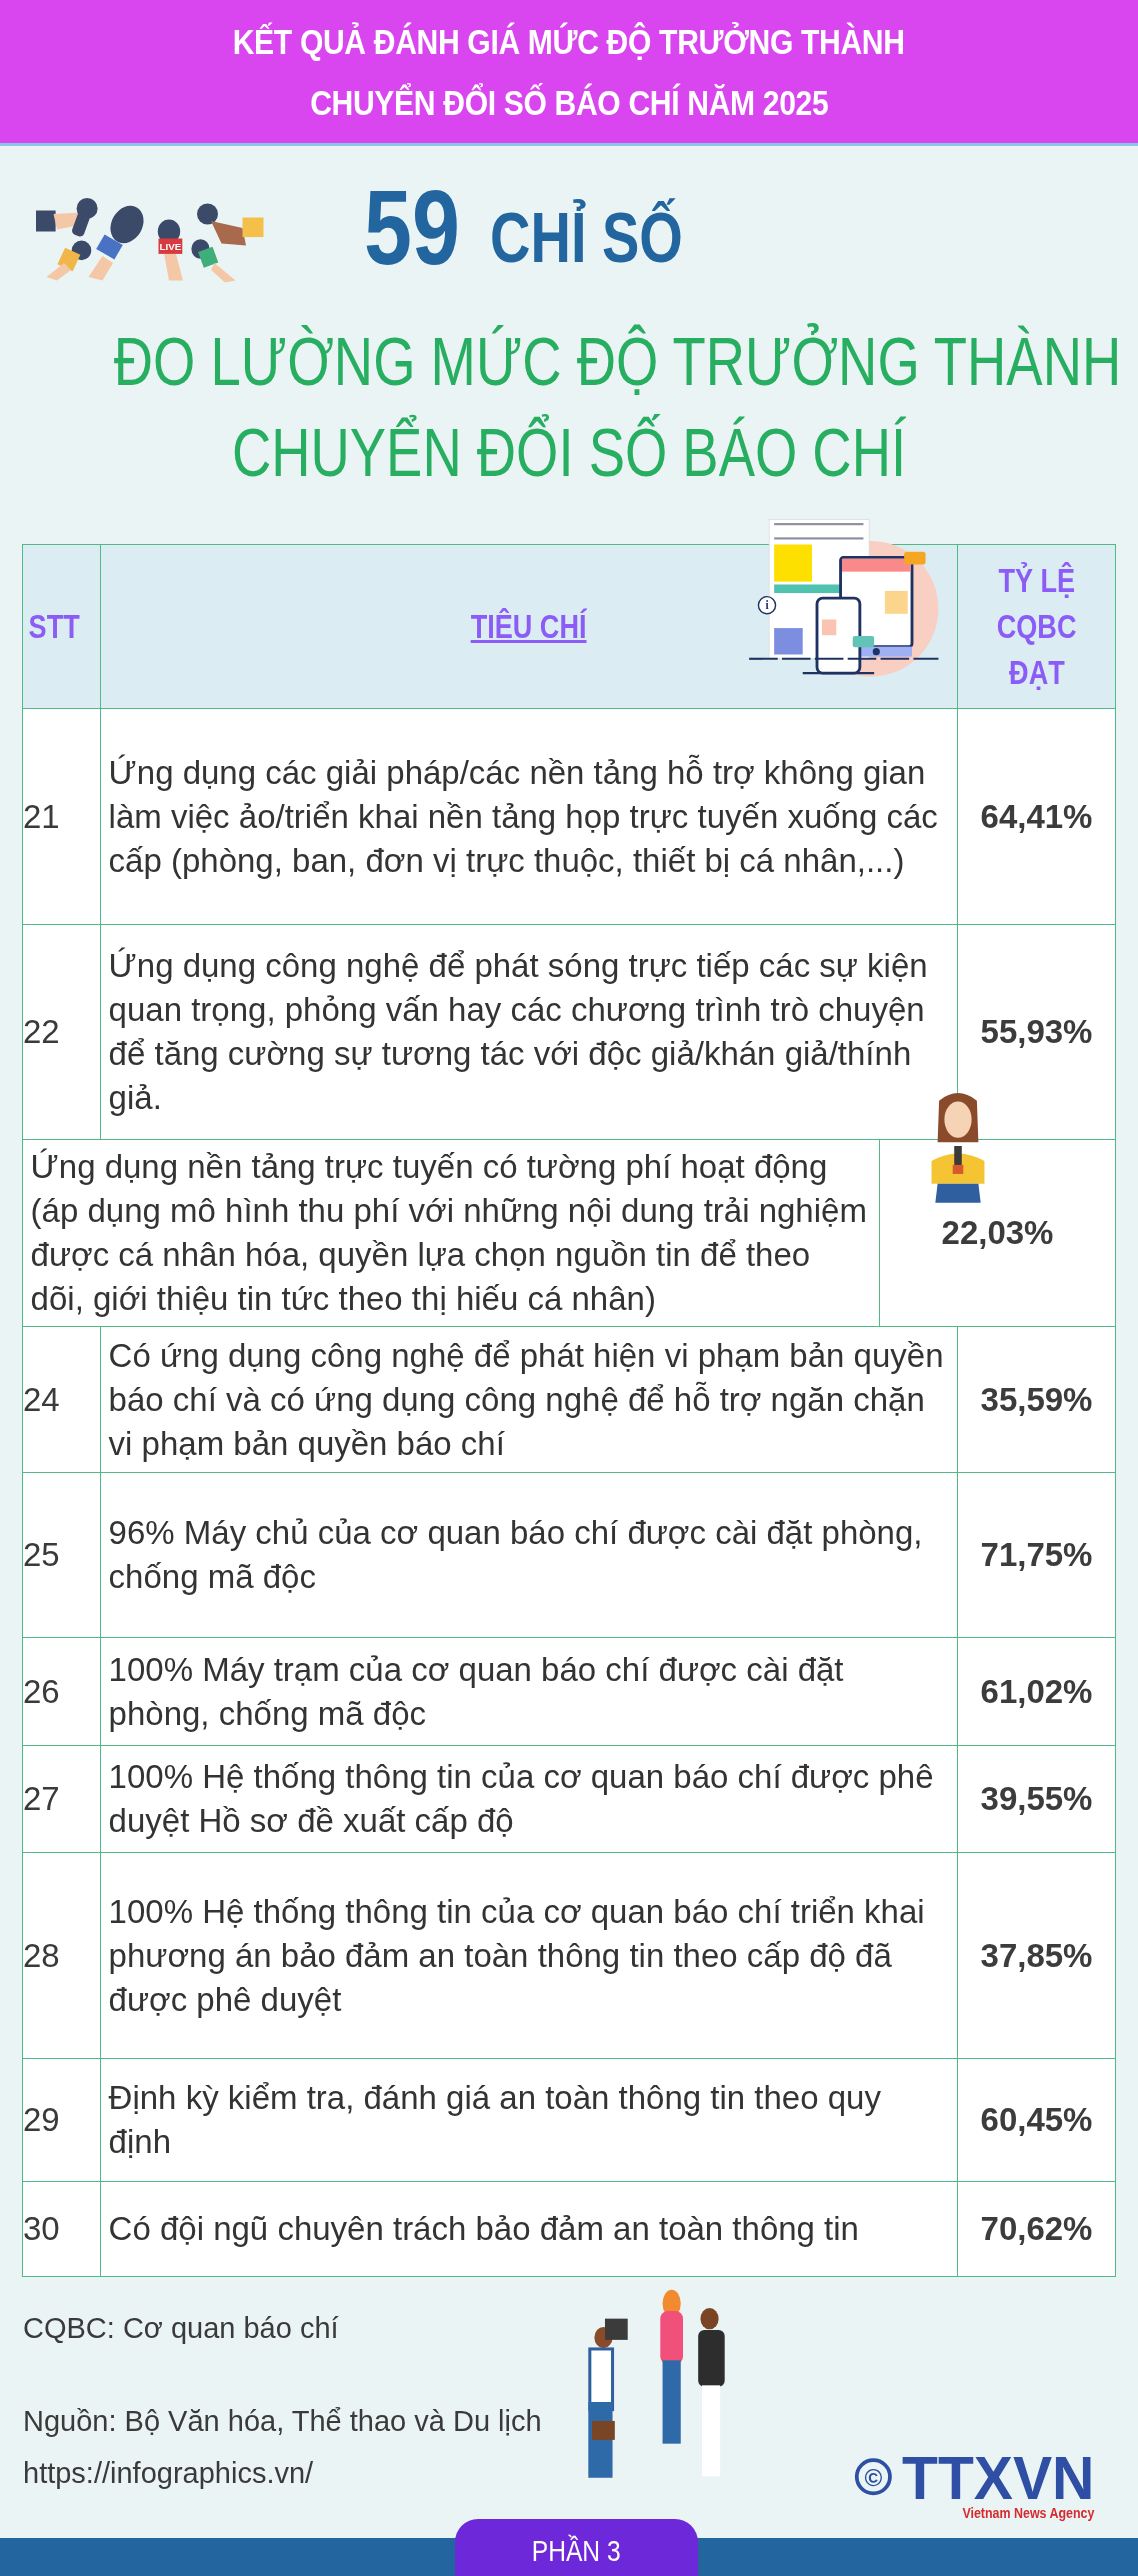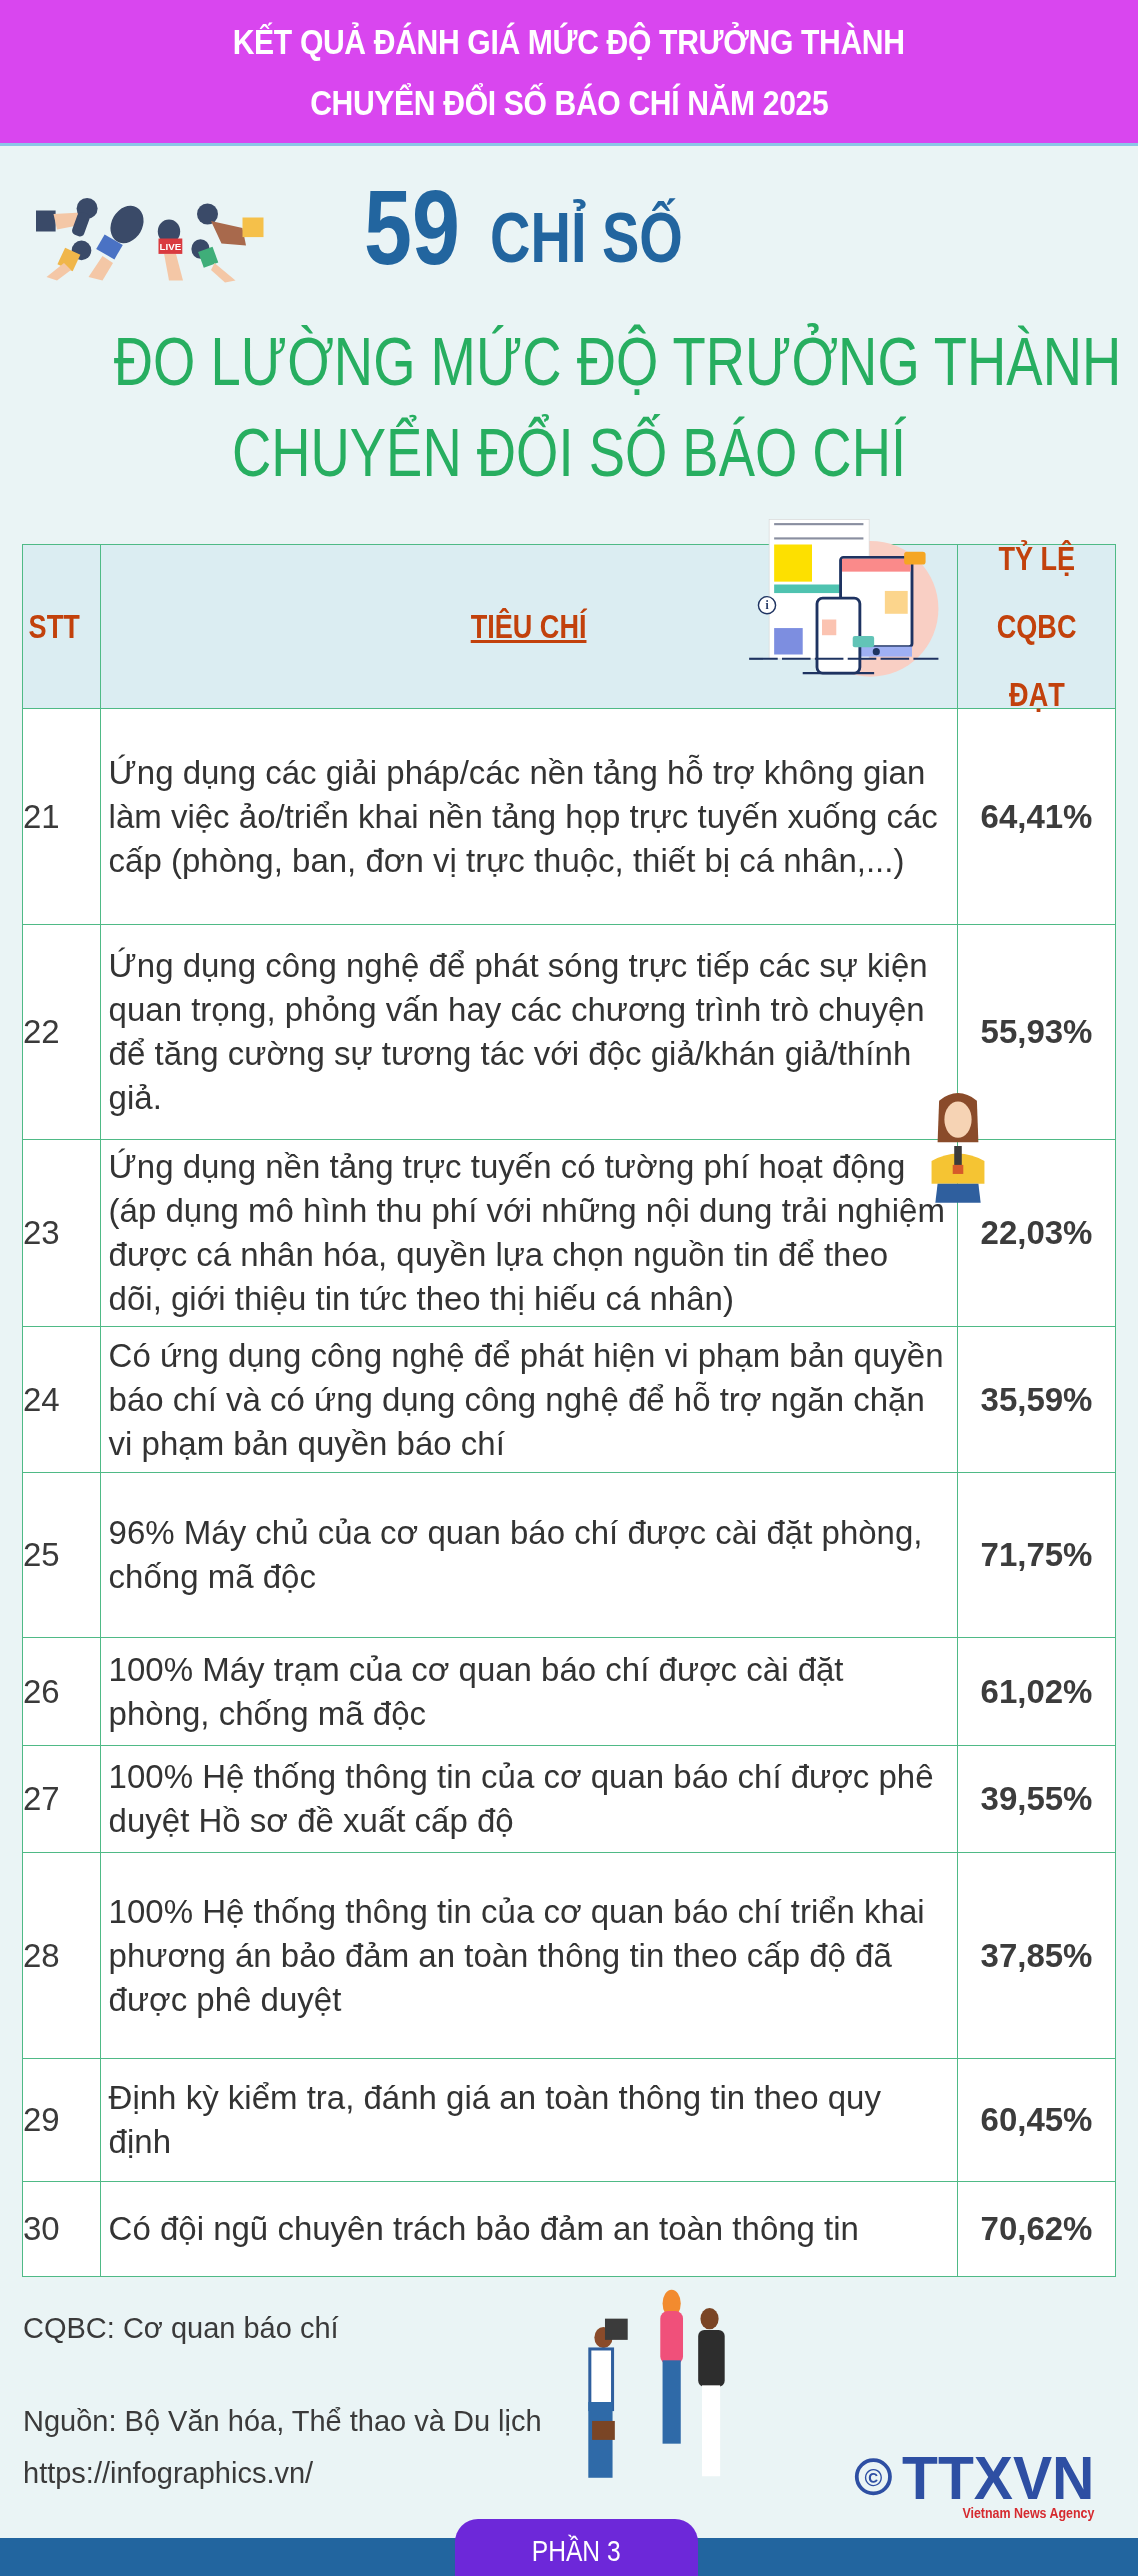--- a/index.html
+++ b/index.html
@@ -40,21 +40,21 @@
     border: 1.5px solid #4fba86;
     background: #fff;
   }
   .row { display: flex; border-top: 1.5px solid #4fba86; }
   .row:first-child { border-top: none; }
   .cell { display: flex; align-items: center; }
   .c-stt { width: 78px; justify-content: flex-start; border-right: 1.5px solid #4fba86; font-size: 33px; }
   .c-crit { width: 857px; border-right: 1.5px solid #4fba86; padding: 0 9px 0 7.6px; font-size: 33px; line-height: 44px; color: #333; }
   .c-rate { flex: 1; justify-content: center; font-size: 33px; font-weight: bold; color: #3c3c3c; }
   .head-row { background: #dbedf2; height: 163px; }
-  .head-row .cell { font-weight: bold; color: #c2410c; gap: 22px; }
+  .head-row .cell { font-weight: bold; color: #8b5cf6; }
   .head-row .c-stt { font-size: 33px; }
   .head-row .c-crit { justify-content: center; font-size: 33px; position: relative; text-decoration: underline; }
   .head-row .c-rate { flex-direction: column; font-size: 33px; line-height: 46px; text-align: center; }
   .cond { display: inline-block; transform: scaleX(0.82); white-space: nowrap; }
 
   .illus-devices { position: absolute; left: 717px; top: 507px; width: 250px; height: 175px; }
   .reporter { position: absolute; left: 924px; top: 1089px; width: 68px; height: 114px; }
 
   .footnote { position: absolute; left: 23px; font-size: 29px; color: #3a3a3a; }
   .crew { position: absolute; left: 558px; top: 2288px; width: 197px; height: 228px; }
@@ -128,21 +128,20 @@
     <div class="cell c-stt">21</div>
     <div class="cell c-crit">Ứng dụng các giải pháp/các nền tảng hỗ trợ không gian làm việc ảo/triển khai nền tảng họp trực tuyến xuống các cấp (phòng, ban, đơn vị trực thuộc, thiết bị cá nhân,...)</div>
     <div class="cell c-rate">64,41%</div>
   </div>
   <div class="row" style="height:215px">
     <div class="cell c-stt">22</div>
     <div class="cell c-crit">Ứng dụng công nghệ để phát sóng trực tiếp các sự kiện quan trọng, phỏng vấn hay các chương trình trò chuyện để tăng cường sự tương tác với độc giả/khán giả/thính giả.</div>
     <div class="cell c-rate">55,93%</div>
   </div>
   <div class="row" style="height:187px">
-    <div class="cell c-stt">23</div>
     <div class="cell c-crit">Ứng dụng nền tảng trực tuyến có tường phí hoạt động (áp dụng mô hình thu phí với những nội dung trải nghiệm được cá nhân hóa, quyền lựa chọn nguồn tin để theo dõi, giới thiệu tin tức theo thị hiếu cá nhân)</div>
     <div class="cell c-rate">22,03%</div>
   </div>
   <div class="row" style="height:146px">
     <div class="cell c-stt">24</div>
     <div class="cell c-crit">Có ứng dụng công nghệ để phát hiện vi phạm bản quyền báo chí và có ứng dụng công nghệ để hỗ trợ ngăn chặn vi phạm bản quyền báo chí</div>
     <div class="cell c-rate">35,59%</div>
   </div>
   <div class="row" style="height:165px">
     <div class="cell c-stt">25</div>

